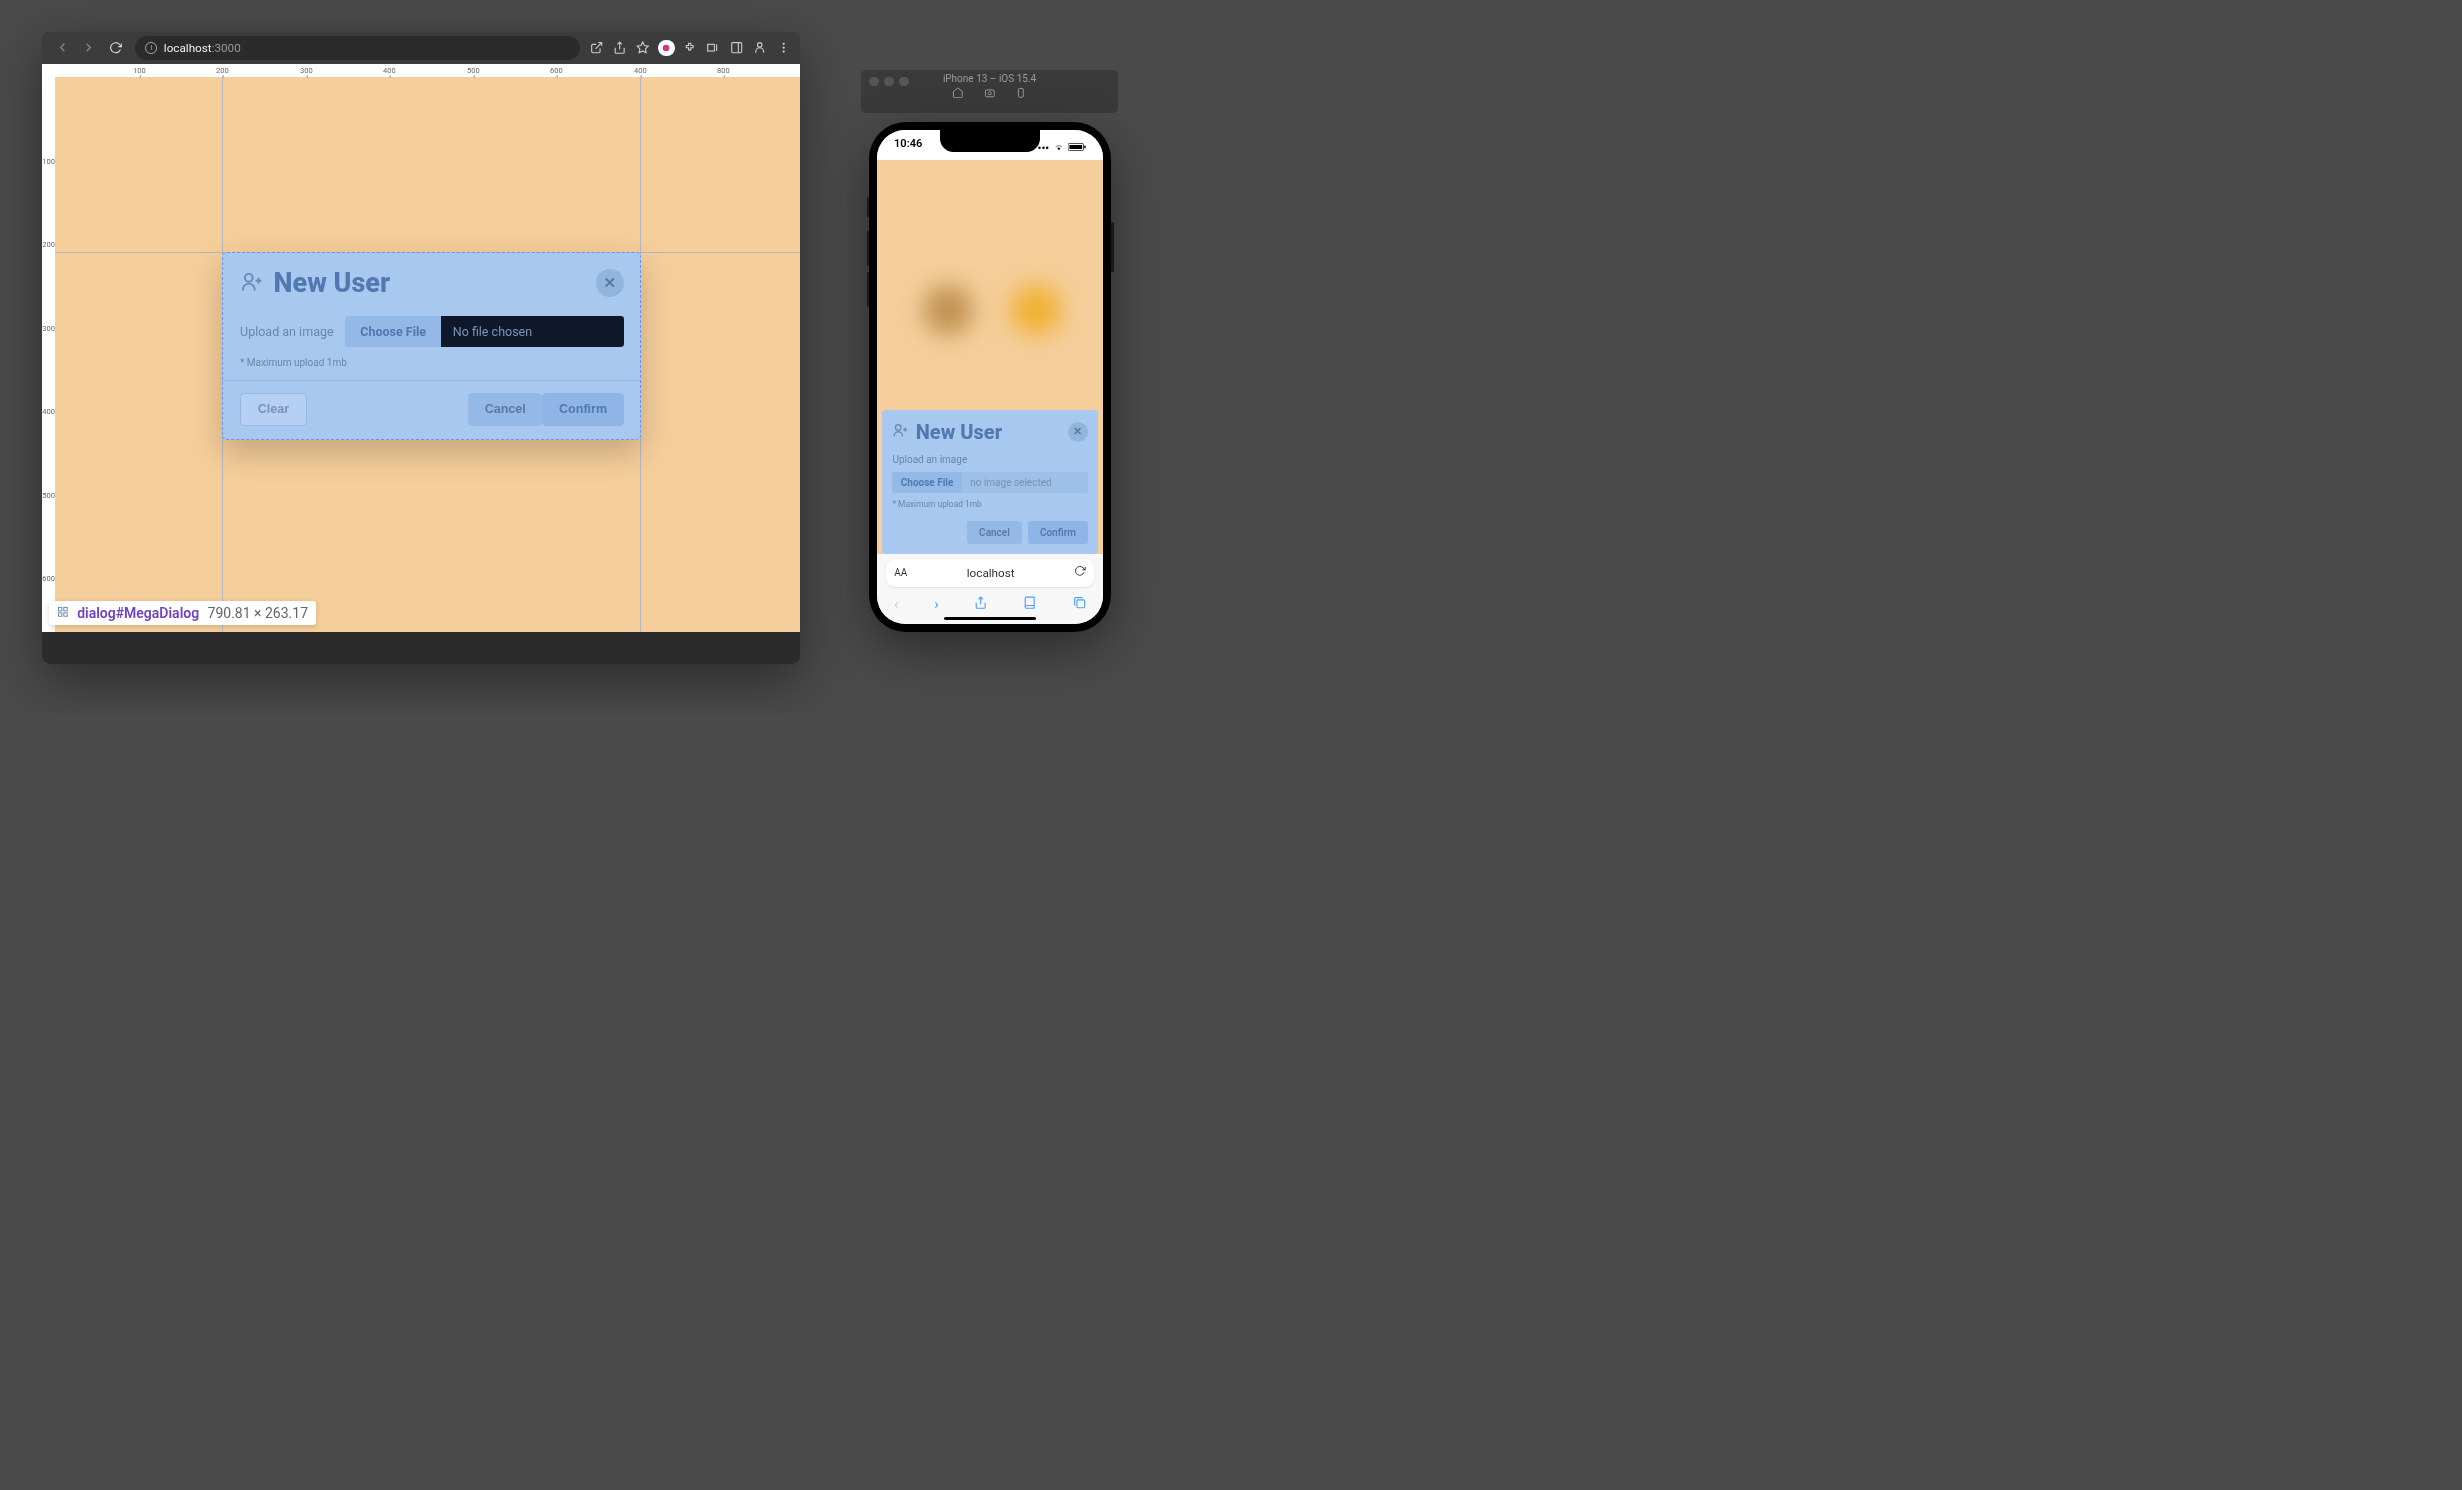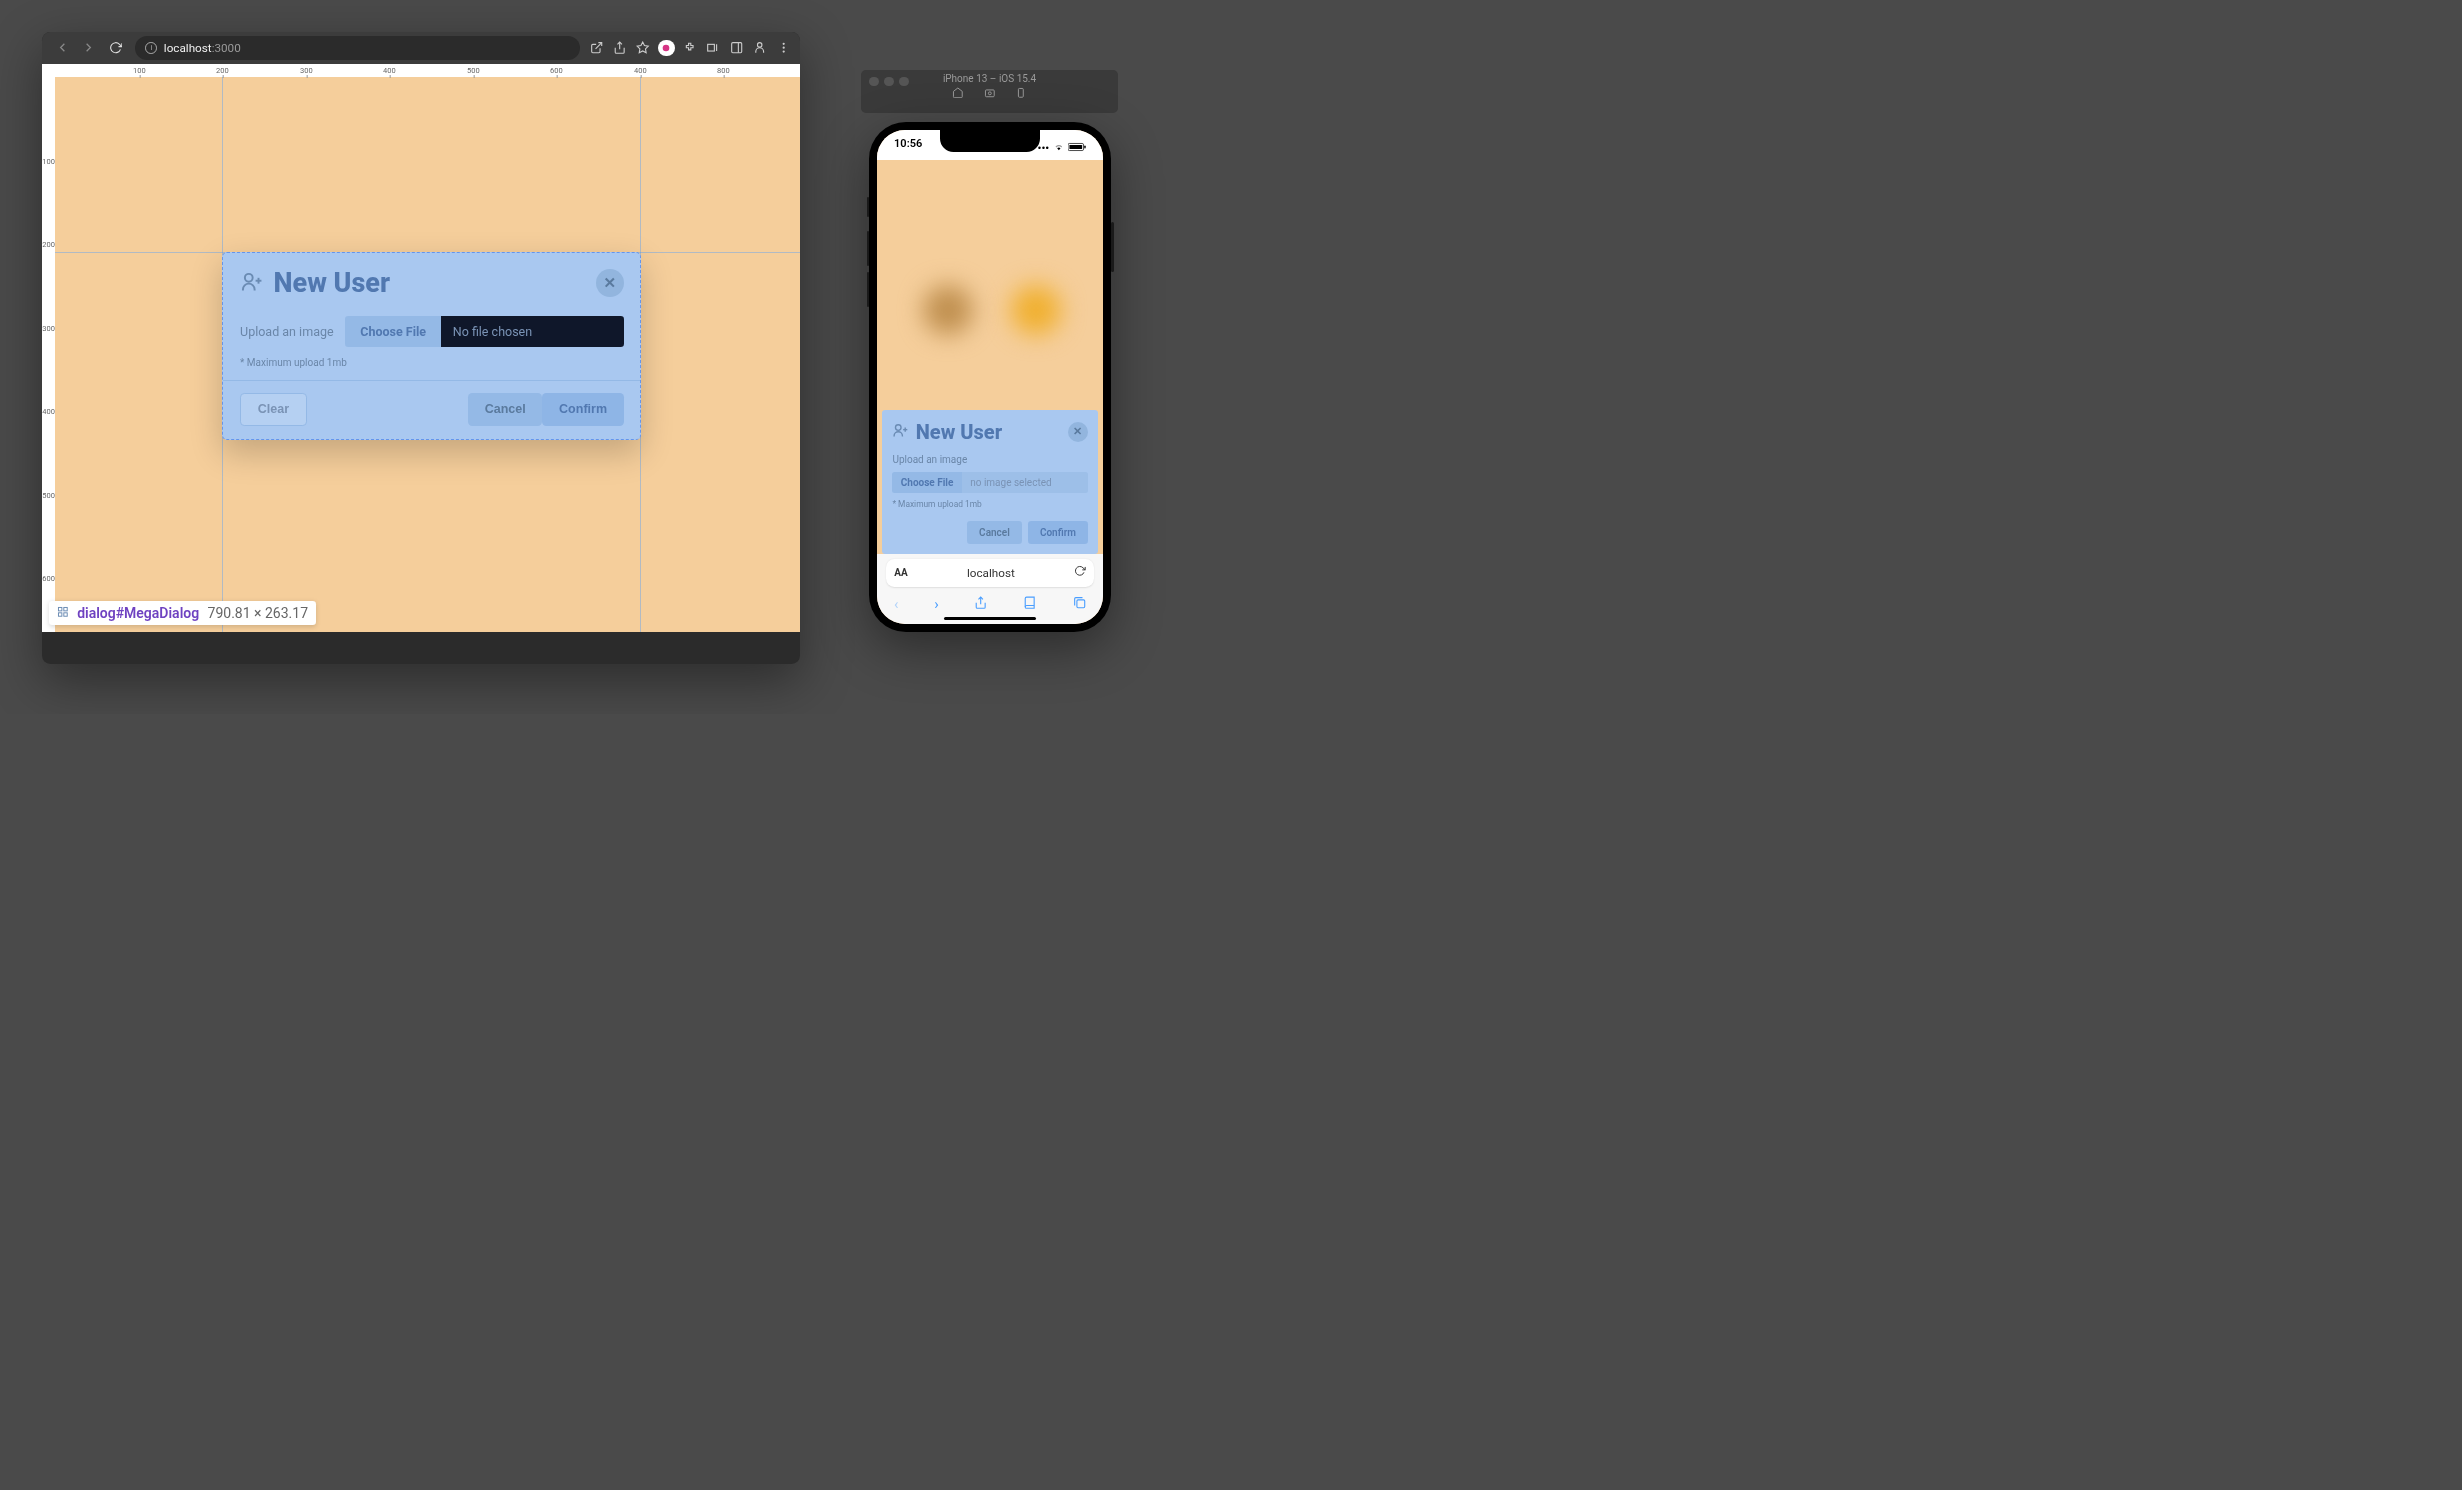--- a/index.html
+++ b/index.html
@@ -548,21 +548,21 @@
   background: #fff;
   border-radius: 8.4px;
   height: 28px;
   display: flex;
   align-items: center;
   padding: 0 8.4px;
   font-size: 11.7px;
   color: #333;
   box-shadow: 0 0.8px 1.7px rgba(0,0,0,0.1);
 }
-.safari-url .aa { font-weight: 700; font-size: 10px; }
+.safari-url .aa { font-weight: 400; font-size: 10px; }
 .safari-url .url { flex: 1; text-align: center; }
 .safari-nav {
   display: flex;
   justify-content: space-between;
   padding: 3.3px 16.7px;
 }
 .safari-nav span {
   color: #4a9eff;
   font-size: 15px;
 }
@@ -757,21 +757,21 @@
 
 <div class="phone">
   <div class="phone-side-btn" style="right:-2.5px; top:100px; width:2.5px; height:50px;"></div>
   <div class="phone-side-btn" style="left:-2.5px; top:75px; width:2.5px; height:20px;"></div>
   <div class="phone-side-btn" style="left:-2.5px; top:109px; width:2.5px; height:35px;"></div>
   <div class="phone-side-btn" style="left:-2.5px; top:150px; width:2.5px; height:35px;"></div>
 
   <div class="phone-screen">
     <div class="notch"></div>
     <div class="status-bar">
-      <span>10:56</span>
+      <span>10:46</span>
       <div class="status-right">
         <span>•••</span>
         <span><svg width="11.7" height="10" viewBox="0 0 24 24" fill="currentColor">
               <path d="M12 20l4-5a6 6 0 0 0-8 0z"></path>
               <path d="M4 11a12 12 0 0 1 16 0l-2 2a9 9 0 0 0-12 0z" opacity="0.4"></path>
             </svg></span>
         <span><svg width="18.4" height="10" viewBox="0 0 26 12" fill="currentColor">
               <rect x="0" y="1" width="22" height="10" rx="2" fill="none" stroke="currentColor"></rect>
               <rect x="2" y="3" width="18" height="6" rx="1"></rect>
               <rect x="23" y="4" width="2" height="4" rx="1"></rect>

